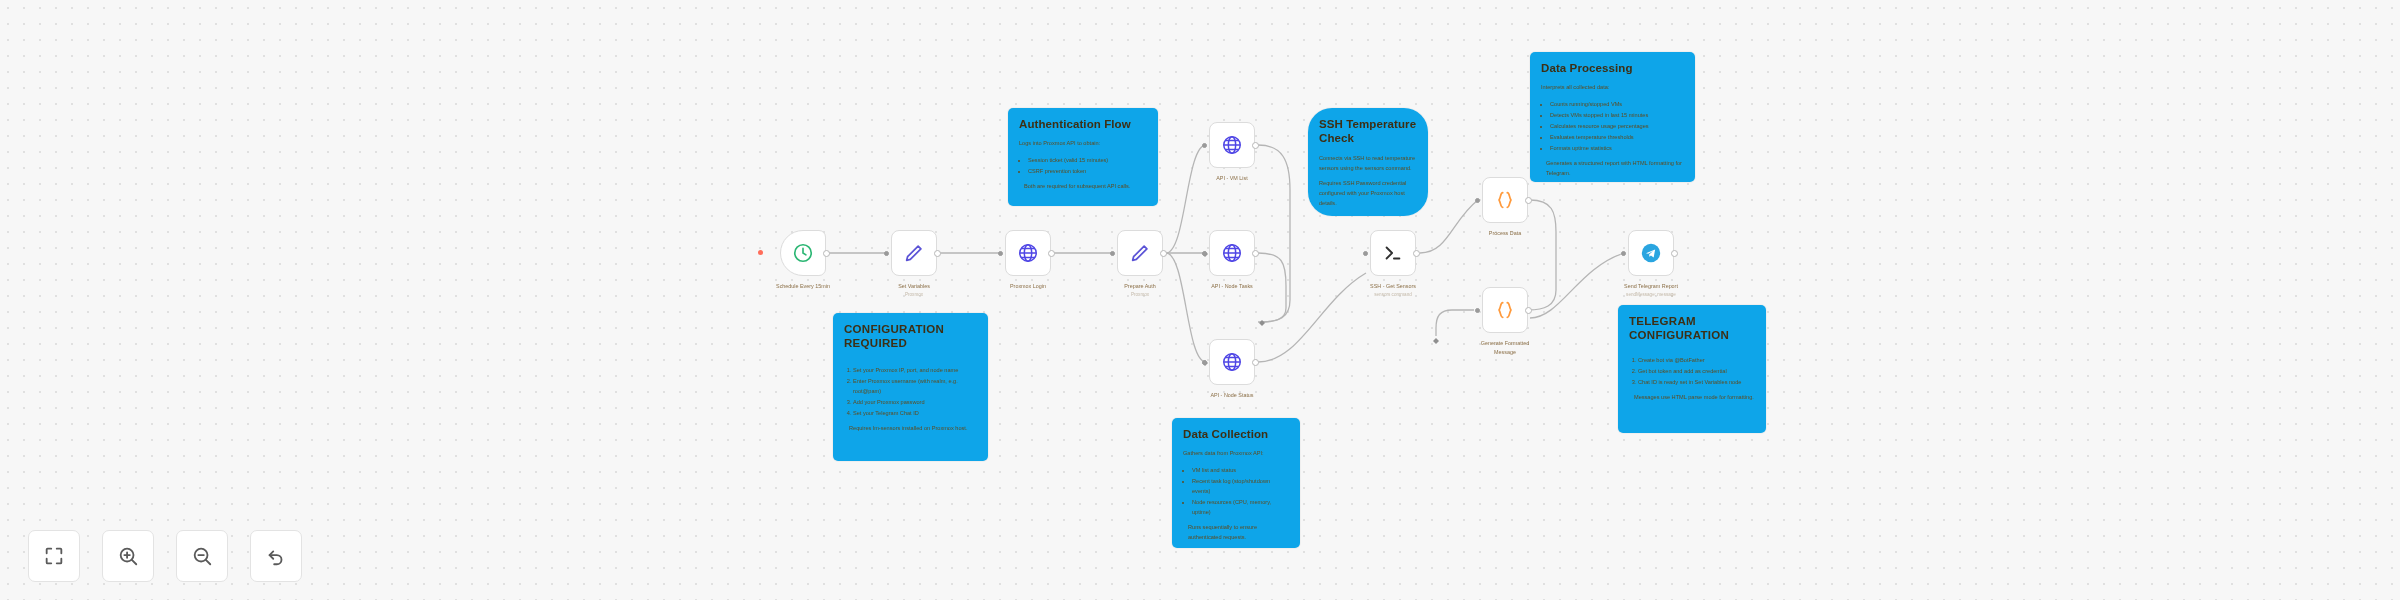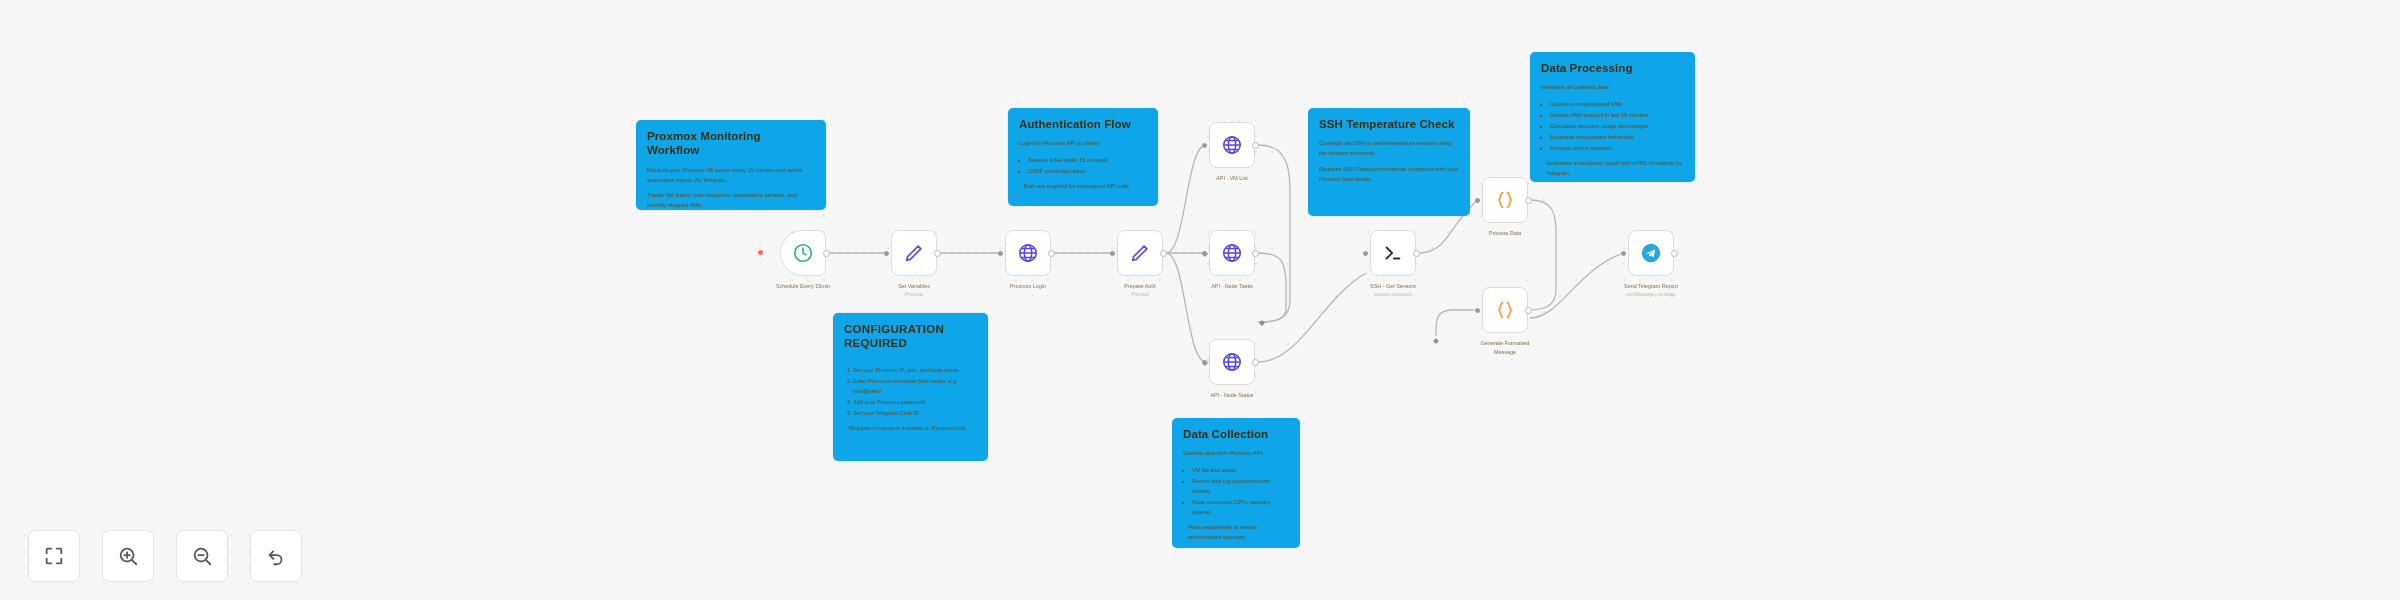--- a/index.html
+++ b/index.html
@@ -167,37 +167,32 @@
   <g fill="#8f8f8f">
     <path d="M1205 251 l3 3 -3 3 -3 -3 z"></path>
     <path d="M1205 360 l3 3 -3 3 -3 -3 z"></path>
     <path d="M1262 320 l3 3 -3 3 -3 -3 z"></path>
     <path d="M1436 338 l3 3 -3 3 -3 -3 z"></path>
   </g>
 </svg>
 
 <div class="layer">
 
-  <div class="sticky" style="left:636px; top:120px; width:190px; height:90px;">
-    <h3>Proxmox Monitoring Workflow</h3>
-    <p>Monitors your Proxmox VE server every 15 minutes and sends automated reports via Telegram.</p>
-    <p>Tracks VM status, host resources, temperature sensors, and recently stopped VMs.</p>
-  </div>
 
   <div class="sticky" style="left:1008px; top:108px; width:150px; height:98px;">
     <h3>Authentication Flow</h3>
     <p>Logs into Proxmox API to obtain:</p>
     <ul>
       <li>Session ticket (valid 15 minutes)</li>
       <li>CSRF prevention token</li>
     </ul>
     <div class="note">Both are required for subsequent API calls.</div>
   </div>
 
-  <div class="sticky" style="left:1308px; top:108px; width:162px; height:108px;">
+  <div class="sticky" style="left:1308px; top:108px; width:120px; height:108px;border-radius:24px;">
     <h3>SSH Temperature Check</h3>
     <p>Connects via SSH to read temperature sensors using the sensors command.</p>
     <p>Requires SSH Password credential configured with your Proxmox host details.</p>
   </div>
 
   <div class="sticky" style="left:1530px; top:52px; width:165px; height:130px;">
     <h3>Data Processing</h3>
     <p>Interprets all collected data:</p>
     <ul>
       <li>Counts running/stopped VMs</li>
@@ -224,20 +219,29 @@
     <h3>Data Collection</h3>
     <p>Gathers data from Proxmox API:</p>
     <ul>
       <li>VM list and status</li>
       <li>Recent task log (stop/shutdown events)</li>
       <li>Node resources (CPU, memory, uptime)</li>
     </ul>
     <div class="note">Runs sequentially to ensure authenticated requests.</div>
   </div>
 
+  <div class="sticky" style="left:1618px; top:305px; width:148px; height:128px;">
+    <h3 class="caps">TELEGRAM CONFIGURATION</h3>
+    <ol style="margin-top:12px;">
+      <li>Create bot via @BotFather</li>
+      <li>Get bot token and add as credential</li>
+      <li>Chat ID is ready set in Set Variables node</li>
+    </ol>
+    <div class="note">Messages use HTML parse mode for formatting.</div>
+  </div>
 </div>
 
 <div class="layer">
 
   <div class="trigger-dot" style="left:758px; top:250px;"></div>
   <div class="node trigger" style="left:780px; top:230px;">
     <span>
       <svg width="22" height="22" viewBox="0 0 24 24" fill="none" stroke="#2bb673" stroke-width="1.8">
         <circle cx="12" cy="12" r="9"></circle>
           <path d="M12 7v5l3.2 2" stroke-linecap="round"></path>

